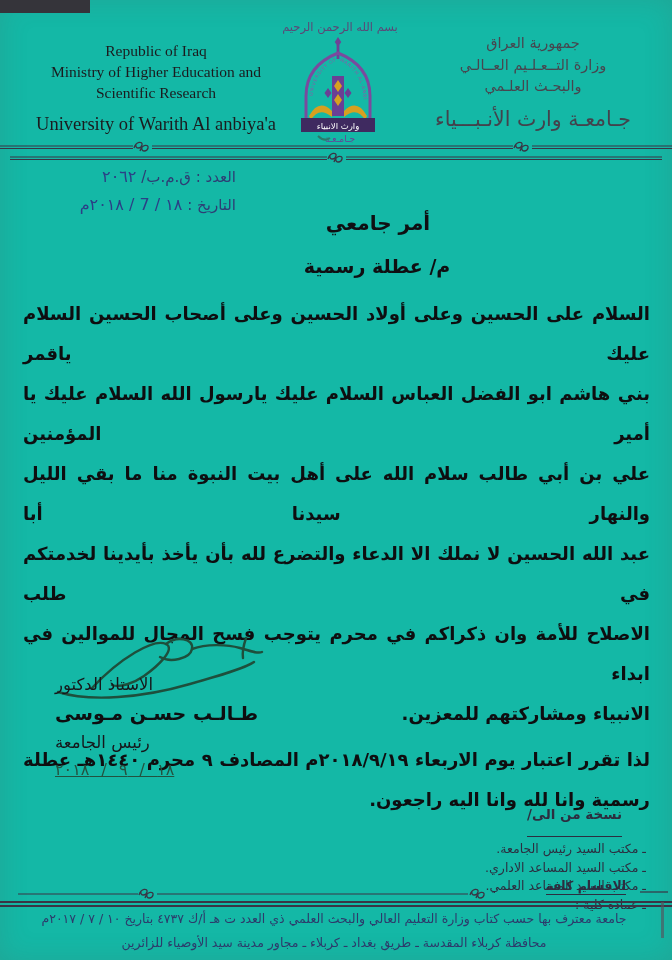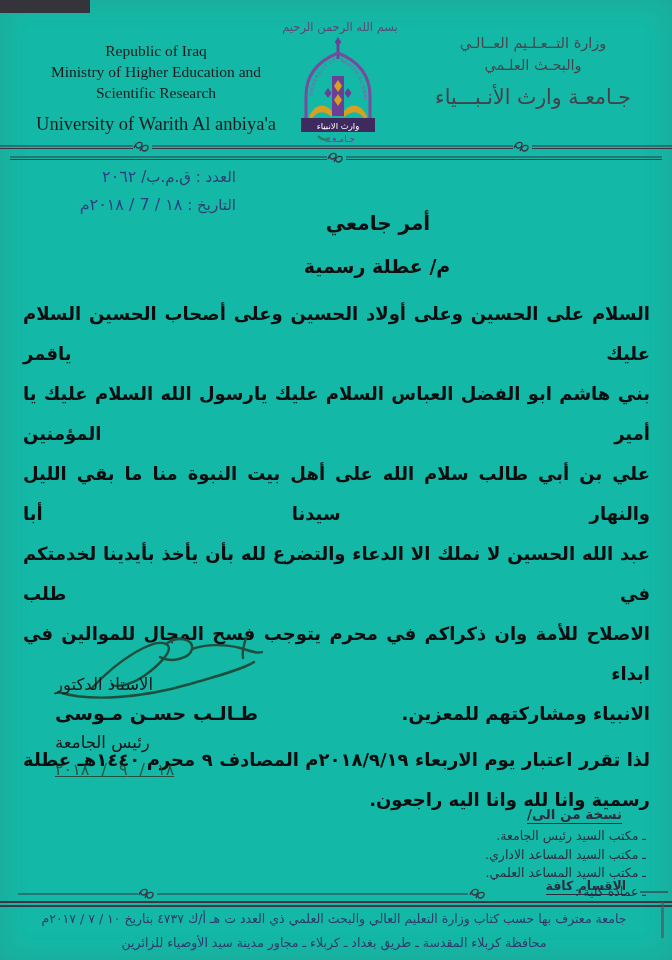--- a/index.html
+++ b/index.html
@@ -47,21 +47,21 @@
   .sig-block{position:absolute;left:55px;top:672px;width:228px;text-align:left;direction:rtl;}
   .sig-honorific{font-size:16.5px;line-height:26px;color:#16161a;}
   .sig-name{font-size:19px;font-weight:bold;line-height:31px;letter-spacing:1px;color:#0e0e10;}
   .sig-role{font-size:16.5px;line-height:27px;color:#16161a;}
   .sig-date{font-size:16px;line-height:28px;color:#23523f;word-spacing:7px;text-decoration:underline;}
 
   
   .copy-block{position:absolute;right:26px;top:804px;width:242px;direction:rtl;
     text-align:right;color:#2c2e40;}
   .copy-header{display:inline-block;font-size:13.5px;font-weight:bold;
-    border-bottom:1.5px solid #2c2e40;padding-bottom:1px;margin-bottom:3px;margin-right:24px;}
+    border-bottom:1.5px solid #2c2e40;padding-bottom:14px;margin-bottom:3px;margin-right:24px;}
   .copy-item{font-size:12.5px;line-height:18.5px;}
   .copy-item::before{content:"ـ ";}
   .last-copy{position:absolute;right:46px;top:878px;direction:rtl;font-size:12.5px;
     font-weight:bold;color:#2c2e40;border-bottom:1.5px solid #2c2e40;padding-bottom:1px;}
 
   
   .divider-top{position:absolute;left:0;top:140px;}
   .divider-bottom{position:absolute;left:0;top:884px;}
 
   
@@ -101,20 +101,21 @@
     <path d="M60,52 l3.5,5 -3.5,5 -3.5,-5 Z" fill="#6a3f95"></path>
     <path d="M21,80 Q31,62 44,75 L44,81 Q31,70 23,84 Z" fill="#d7a020"></path>
     <path d="M79,80 Q69,62 56,75 L56,81 Q69,70 77,84 Z" fill="#d7a020"></path>
     <rect x="13" y="82" width="74" height="14" fill="#3f2a60"></rect>
     <text x="50" y="92.5" text-anchor="middle" font-size="8.5" fill="#ffffff">وارث الانبياء</text>
     <text x="52" y="106" text-anchor="middle" font-size="9" fill="#6a3f95">جـامـعـة</text>
     <path d="M30,100 q6,6 12,2" stroke="#2b7a6b" stroke-width="2" fill="none"></path>
   </svg>
 
   <div class="header-ar">
+    <div class="ar-line">جمهورية العراق</div>
     <div class="ar-line">وزارة التــعـلـيم العــالـي</div>
     <div class="ar-line">والبحـث العلـمي</div>
     <div class="ar-univ">جـامعـة وارث الأنـبـــياء</div>
   </div>
 
   <svg class="divider-top" width="672" height="26" viewBox="0 0 672 26">
     <defs>
       <g id="swirl" stroke="#3a3444" stroke-width="1.3" fill="none">
         <path d="M0,7 C2,0 9,0 8,4 C7,8 1,8 2,4"></path>
         <path d="M6,10 C8,3 15,3 14,7 C13,11 7,11 8,7"></path>

